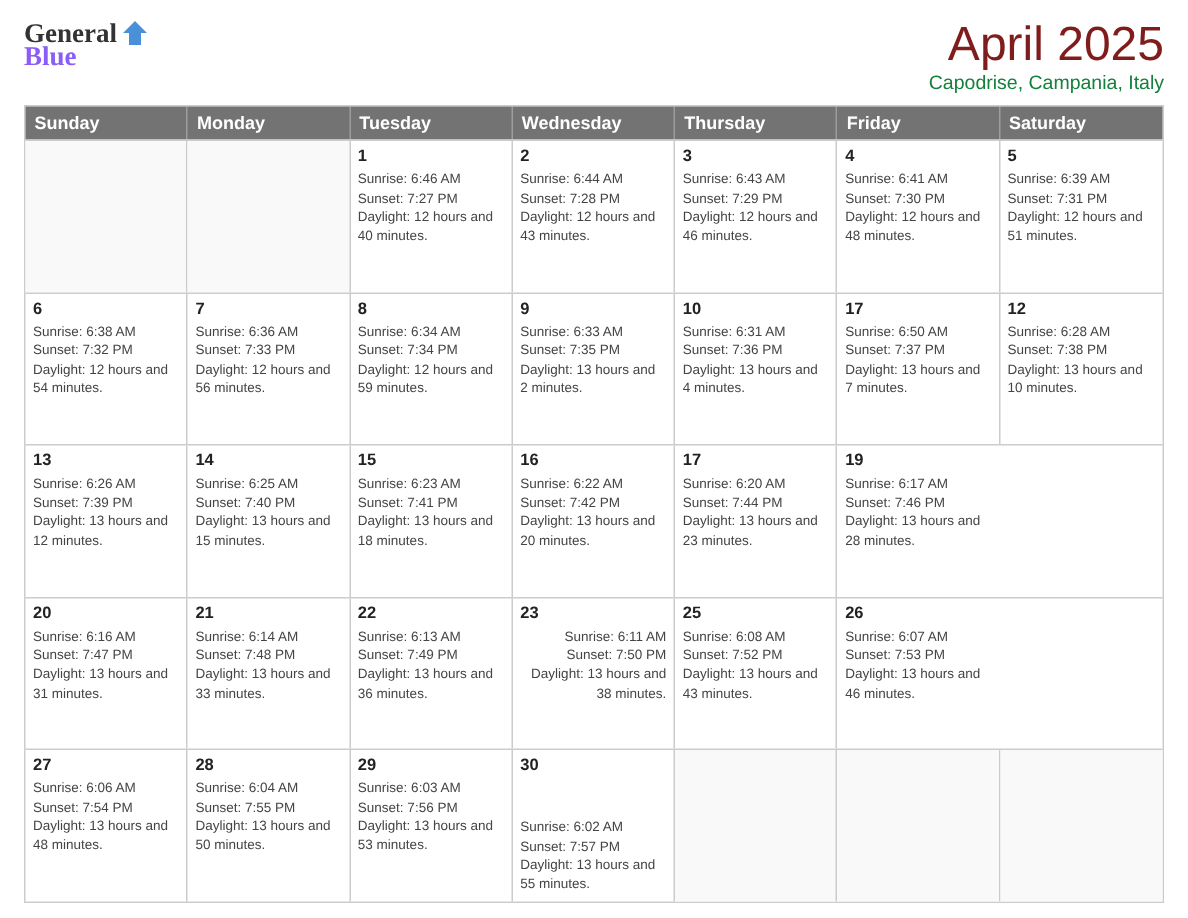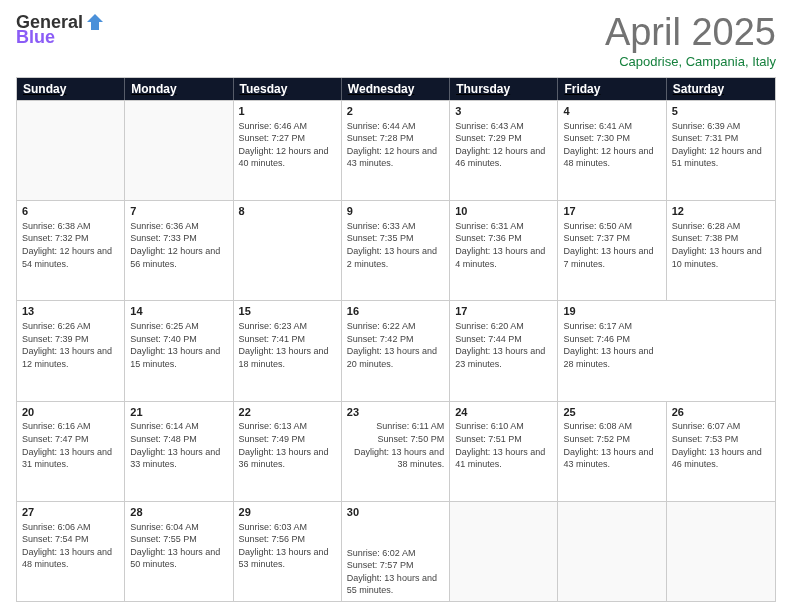--- a/index.html
+++ b/index.html
@@ -42,40 +42,39 @@
     }
     .logo-icon {
       width: 20px;
       height: 20px;
       margin-left: 2px;
     }
     .title-section {
       text-align: right;
     }
     .title-month {
-      font-size: 38px;
+      font-size: 32px;
       font-weight: 300;
-      color: #737373;
+      color: #7f1d1d;
       line-height: 1.1;
     }
     .title-location {
       font-size: 13px;
       color: #15803d;
     }
     .calendar {
       flex: 1;
       display: flex;
       flex-direction: column;
       border: 1px solid #ccc;
     }
     .cal-header-row {
       display: grid;
       grid-template-columns: repeat(7, 1fr);
-      background: #0f172a;
-      text-decoration: underline;
+      background: #737373;
     }
     .cal-header-cell {
       color: #fff;
       font-size: 12px;
       font-weight: bold;
       padding: 4px 6px;
       border-right: 1px solid rgba(255,255,255,0.3);
     }
     .cal-header-cell:last-child { border-right: none; }
     .cal-body {
@@ -112,21 +111,21 @@
       font-size: 9px;
       line-height: 1.4;
     }
   </style>
 </head>
 <body>
 
 <div class="page">
   <div class="header">
     <div class="logo">
-      <div style="display:flex;flex-direction:column;align-items:flex-start;">
+      <div style="display:flex;flex-direction:column;align-items:flex-start;font-family:Liberation Serif, serif;">
         <div style="display:flex;align-items:center;">
           <span class="logo-text-general">General</span>
           <svg class="logo-icon" viewBox="0 0 20 20">
             <polygon points="10,2 18,10 14,10 14,18 6,18 6,10 2,10" fill="#4a90d9"></polygon>
           </svg>
         </div>
         <span class="logo-text-blue" style="margin-top:-4px;">Blue</span>
       </div>
     </div>
     <div class="title-section">
@@ -188,20 +187,23 @@
 Daylight: 12 hours and 54 minutes.</div>
           </div>
           <div class="cal-cell">
             <span class="day-num">7</span>
             <div class="day-info" style="white-space: pre-wrap;">Sunrise: 6:36 AM
 Sunset: 7:33 PM
 Daylight: 12 hours and 56 minutes.</div>
           </div>
           <div class="cal-cell">
             <span class="day-num">8</span>
+            <div class="day-info" style="white-space: pre-wrap;">Sunrise: 6:34 AM
+Sunset: 7:34 PM
+Daylight: 12 hours and 59 minutes.</div>
           </div>
           <div class="cal-cell">
             <span class="day-num">9</span>
             <div class="day-info" style="white-space: pre-wrap;">Sunrise: 6:33 AM
 Sunset: 7:35 PM
 Daylight: 13 hours and 2 minutes.</div>
           </div>
           <div class="cal-cell">
             <span class="day-num">10</span>
             <div class="day-info" style="white-space: pre-wrap;">Sunrise: 6:31 AM
@@ -276,26 +278,20 @@
             <span class="day-num">22</span>
             <div class="day-info" style="white-space: pre-wrap;">Sunrise: 6:13 AM
 Sunset: 7:49 PM
 Daylight: 13 hours and 36 minutes.</div>
           </div>
           <div class="cal-cell">
             <span class="day-num">23</span>
             <div class="day-info" style="white-space: pre-wrap; text-align: right;">Sunrise: 6:11 AM
 Sunset: 7:50 PM
 Daylight: 13 hours and 38 minutes.</div>
-          </div>
-          <div class="cal-cell">
-            <span class="day-num">24</span>
-            <div class="day-info" style="white-space: pre-wrap;">Sunrise: 6:10 AM
-Sunset: 7:51 PM
-Daylight: 13 hours and 41 minutes.</div>
           </div>
           <div class="cal-cell">
             <span class="day-num">25</span>
             <div class="day-info" style="white-space: pre-wrap;">Sunrise: 6:08 AM
 Sunset: 7:52 PM
 Daylight: 13 hours and 43 minutes.</div>
           </div>
           <div class="cal-cell">
             <span class="day-num">26</span>
             <div class="day-info" style="white-space: pre-wrap;">Sunrise: 6:07 AM

